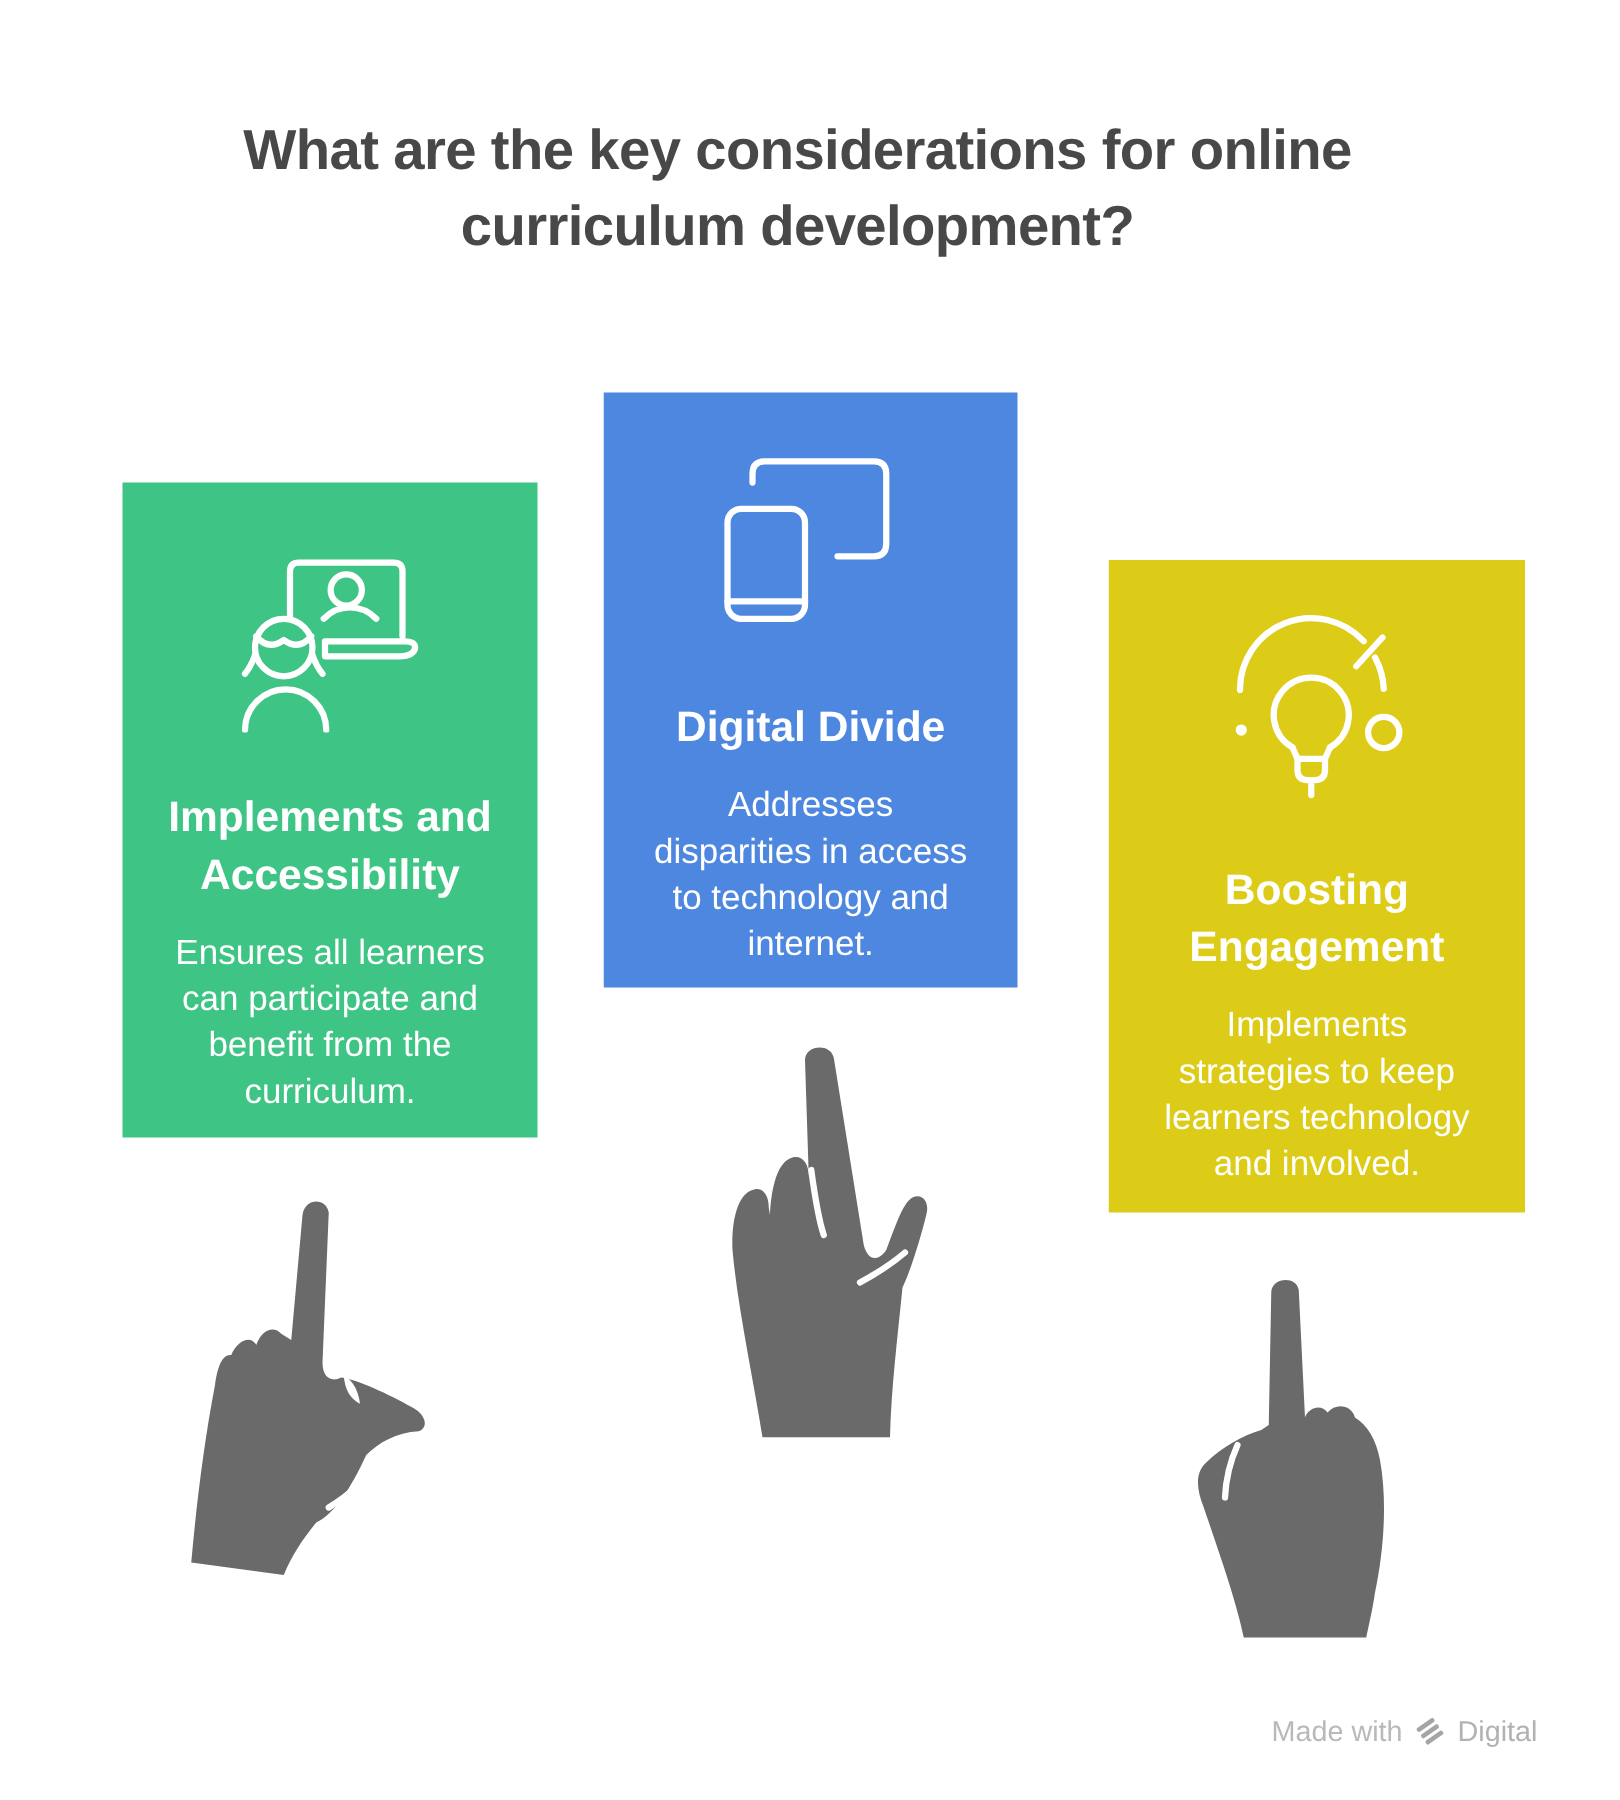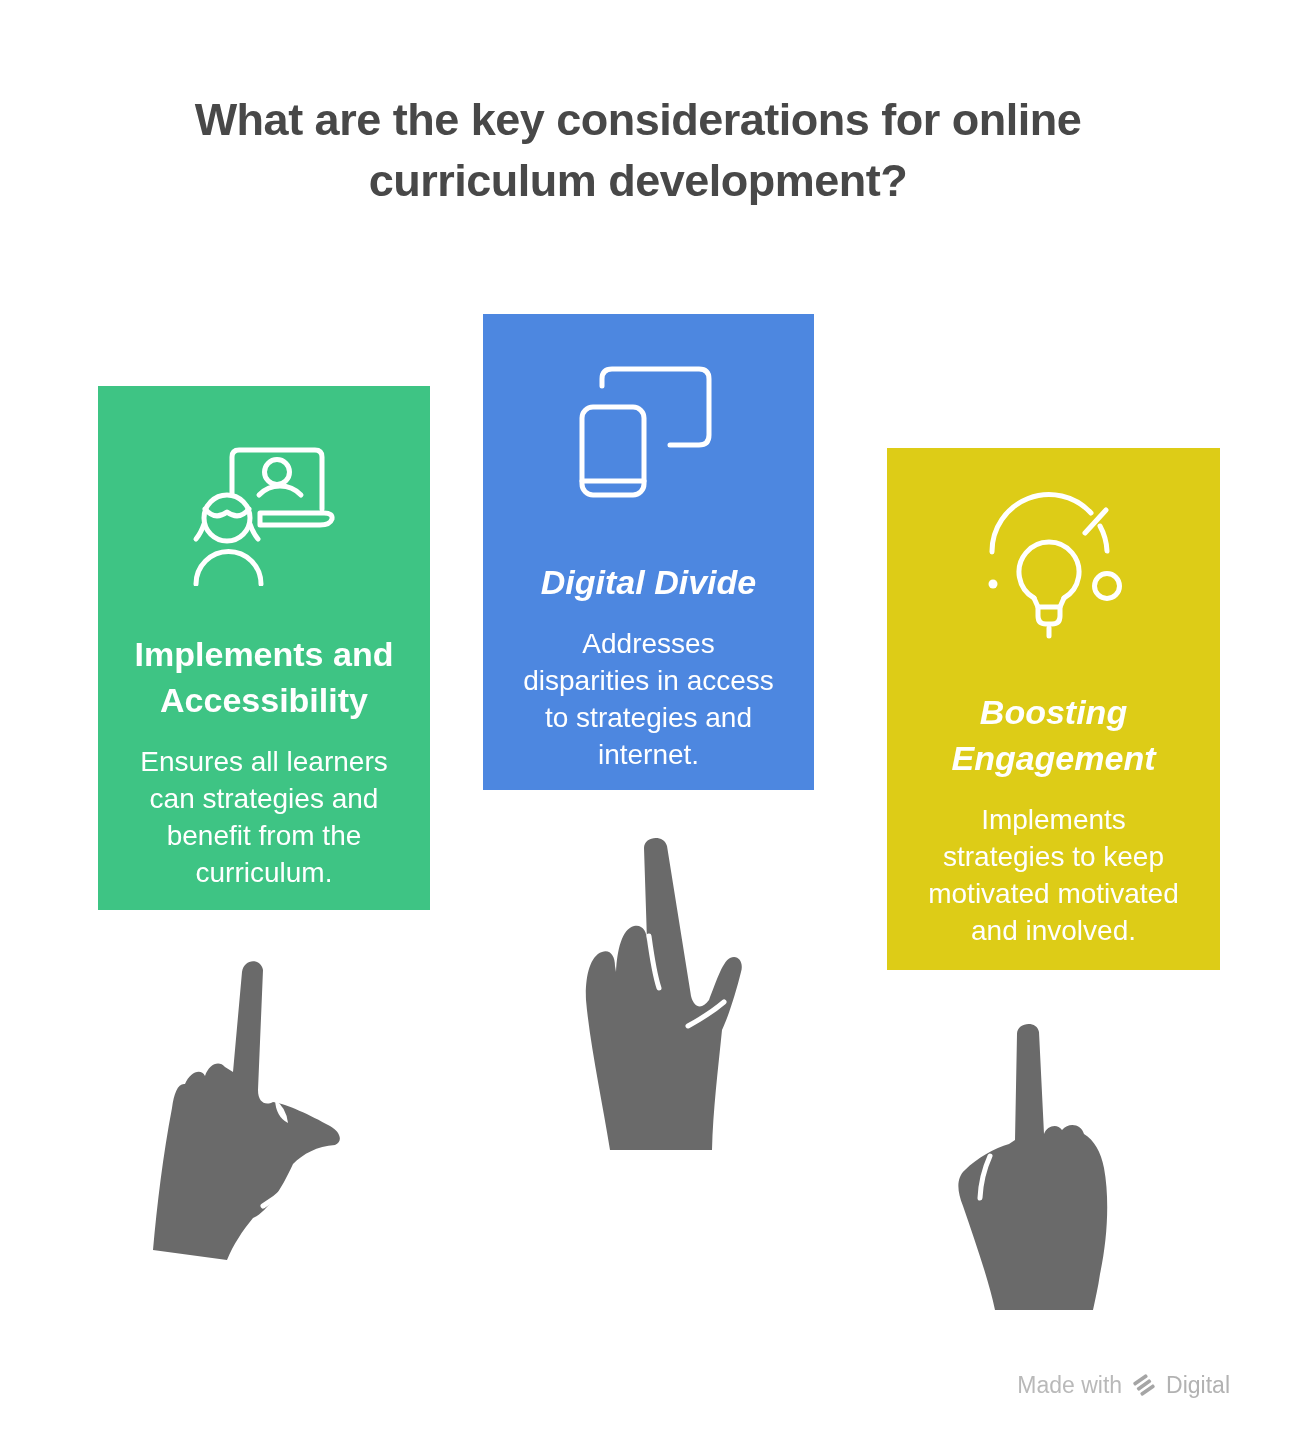--- a/index.html
+++ b/index.html
@@ -22,21 +22,21 @@
   #card-green .icon-wrap{margin-top:50px;}
   #card-blue  .icon-wrap{margin-top:41px;}
   #card-yellow .icon-wrap{margin-top:32px;}
   .card-icon path,.card-icon rect,.card-icon circle{
     fill:none;stroke:#ffffff;stroke-width:5;stroke-linecap:round;stroke-linejoin:round;
   }
   .card-icon .solid{fill:#ffffff;stroke:none;}
   .card-title{
     font-size:34px;font-weight:700;line-height:1.35;white-space:pre-line;margin:46px 10px 0;
   }
-  #card-blue .card-title,#card-yellow .card-title{margin-top:50px;font-style:italic;}
+  #card-blue .card-title,#card-yellow .card-title{margin-top:50px;}
   .card-body{
     font-size:28px;font-weight:400;line-height:1.32;white-space:pre-line;margin:20px 8px 0;
   }
   .hand{position:absolute;}
   .crease{fill:none;stroke:#ffffff;stroke-width:5;stroke-linecap:round;}
   .footer{
     position:absolute;top:1370px;right:46px;height:30px;
     display:flex;align-items:center;gap:9px;
     font-size:23px;font-weight:500;color:#b9b9b9;
   }
@@ -60,37 +60,37 @@
         <circle cx="43" cy="82" r="23"></circle>
         <path d="M 21,73 Q 31,85 43,76 Q 55,85 65,73"></path>
         <path d="M 20,88 Q 17,97 12,103"></path>
         <path d="M 66,88 Q 69,97 74,103"></path>
         <path d="M 12,148 A 32.5 32.5 0 0 1 77,148"></path>
       </svg>
     </div>
     <div class="card-title">Implements and
 Accessibility</div>
     <div class="card-body">Ensures all learners
-can strategies and
+can participate and
 benefit from the
 curriculum.</div>
   </div>
 
   <div class="card" id="card-blue" style="background: rgb(77, 135, 224);">
     <div class="icon-wrap">
       <svg class="card-icon" width="160" height="155" viewBox="0 0 160 155">
         <path d="M 33,31 L 33,24 Q 33,14 43,14 L 130,14 Q 140,14 140,24 L 140,80 Q 140,90 130,90 L 101,90"></path>
         <rect x="13" y="52" width="62" height="88" rx="11"></rect>
         <path d="M 13,126 L 75,126"></path>
       </svg>
     </div>
     <div class="card-title">Digital Divide</div>
     <div class="card-body">Addresses
 disparities in access
-to strategies and
+to technology and
 internet.</div>
   </div>
 
   <div class="card" id="card-yellow" style="background: rgb(221, 204, 23); margin-left: 20px;">
     <div class="icon-wrap">
       <svg class="card-icon" width="150" height="160" viewBox="0 0 150 160">
         <path d="M 13,72 A 57 57 0 0 1 112,33"></path>
         <path d="M 121,46 A 57 57 0 0 1 128,71"></path>
         <path d="M 127,30 L 106,53"></path>
         <circle class="solid" cx="14" cy="104" r="4.5"></circle>
@@ -98,21 +98,21 @@
         <path d="M 55,118 A 30 30 0 1 1 85,118"></path>
         <path d="M 55,118 L 59,127 M 85,118 L 81,127"></path>
         <path d="M 59,127 L 81,127 L 81,136 Q 81,144 73,144 L 67,144 Q 59,144 59,136 Z"></path>
         <path d="M 70,148 L 70,156"></path>
       </svg>
     </div>
     <div class="card-title">Boosting
 Engagement</div>
     <div class="card-body">Implements
 strategies to keep
-motivated motivated
+learners technology
 and involved.</div>
   </div>
 
   <svg class="hand" style="left:145px;top:950px" width="220" height="320" viewBox="0 0 220 320">
     <path fill="#6a6a6a" d="M 8,300
       C 12,255 18,205 27,158
       C 29,143 33,133 40,134
       C 45,122 56,118 60,126
       C 64,114 74,110 80,117
       L 88,122 L 97,22

